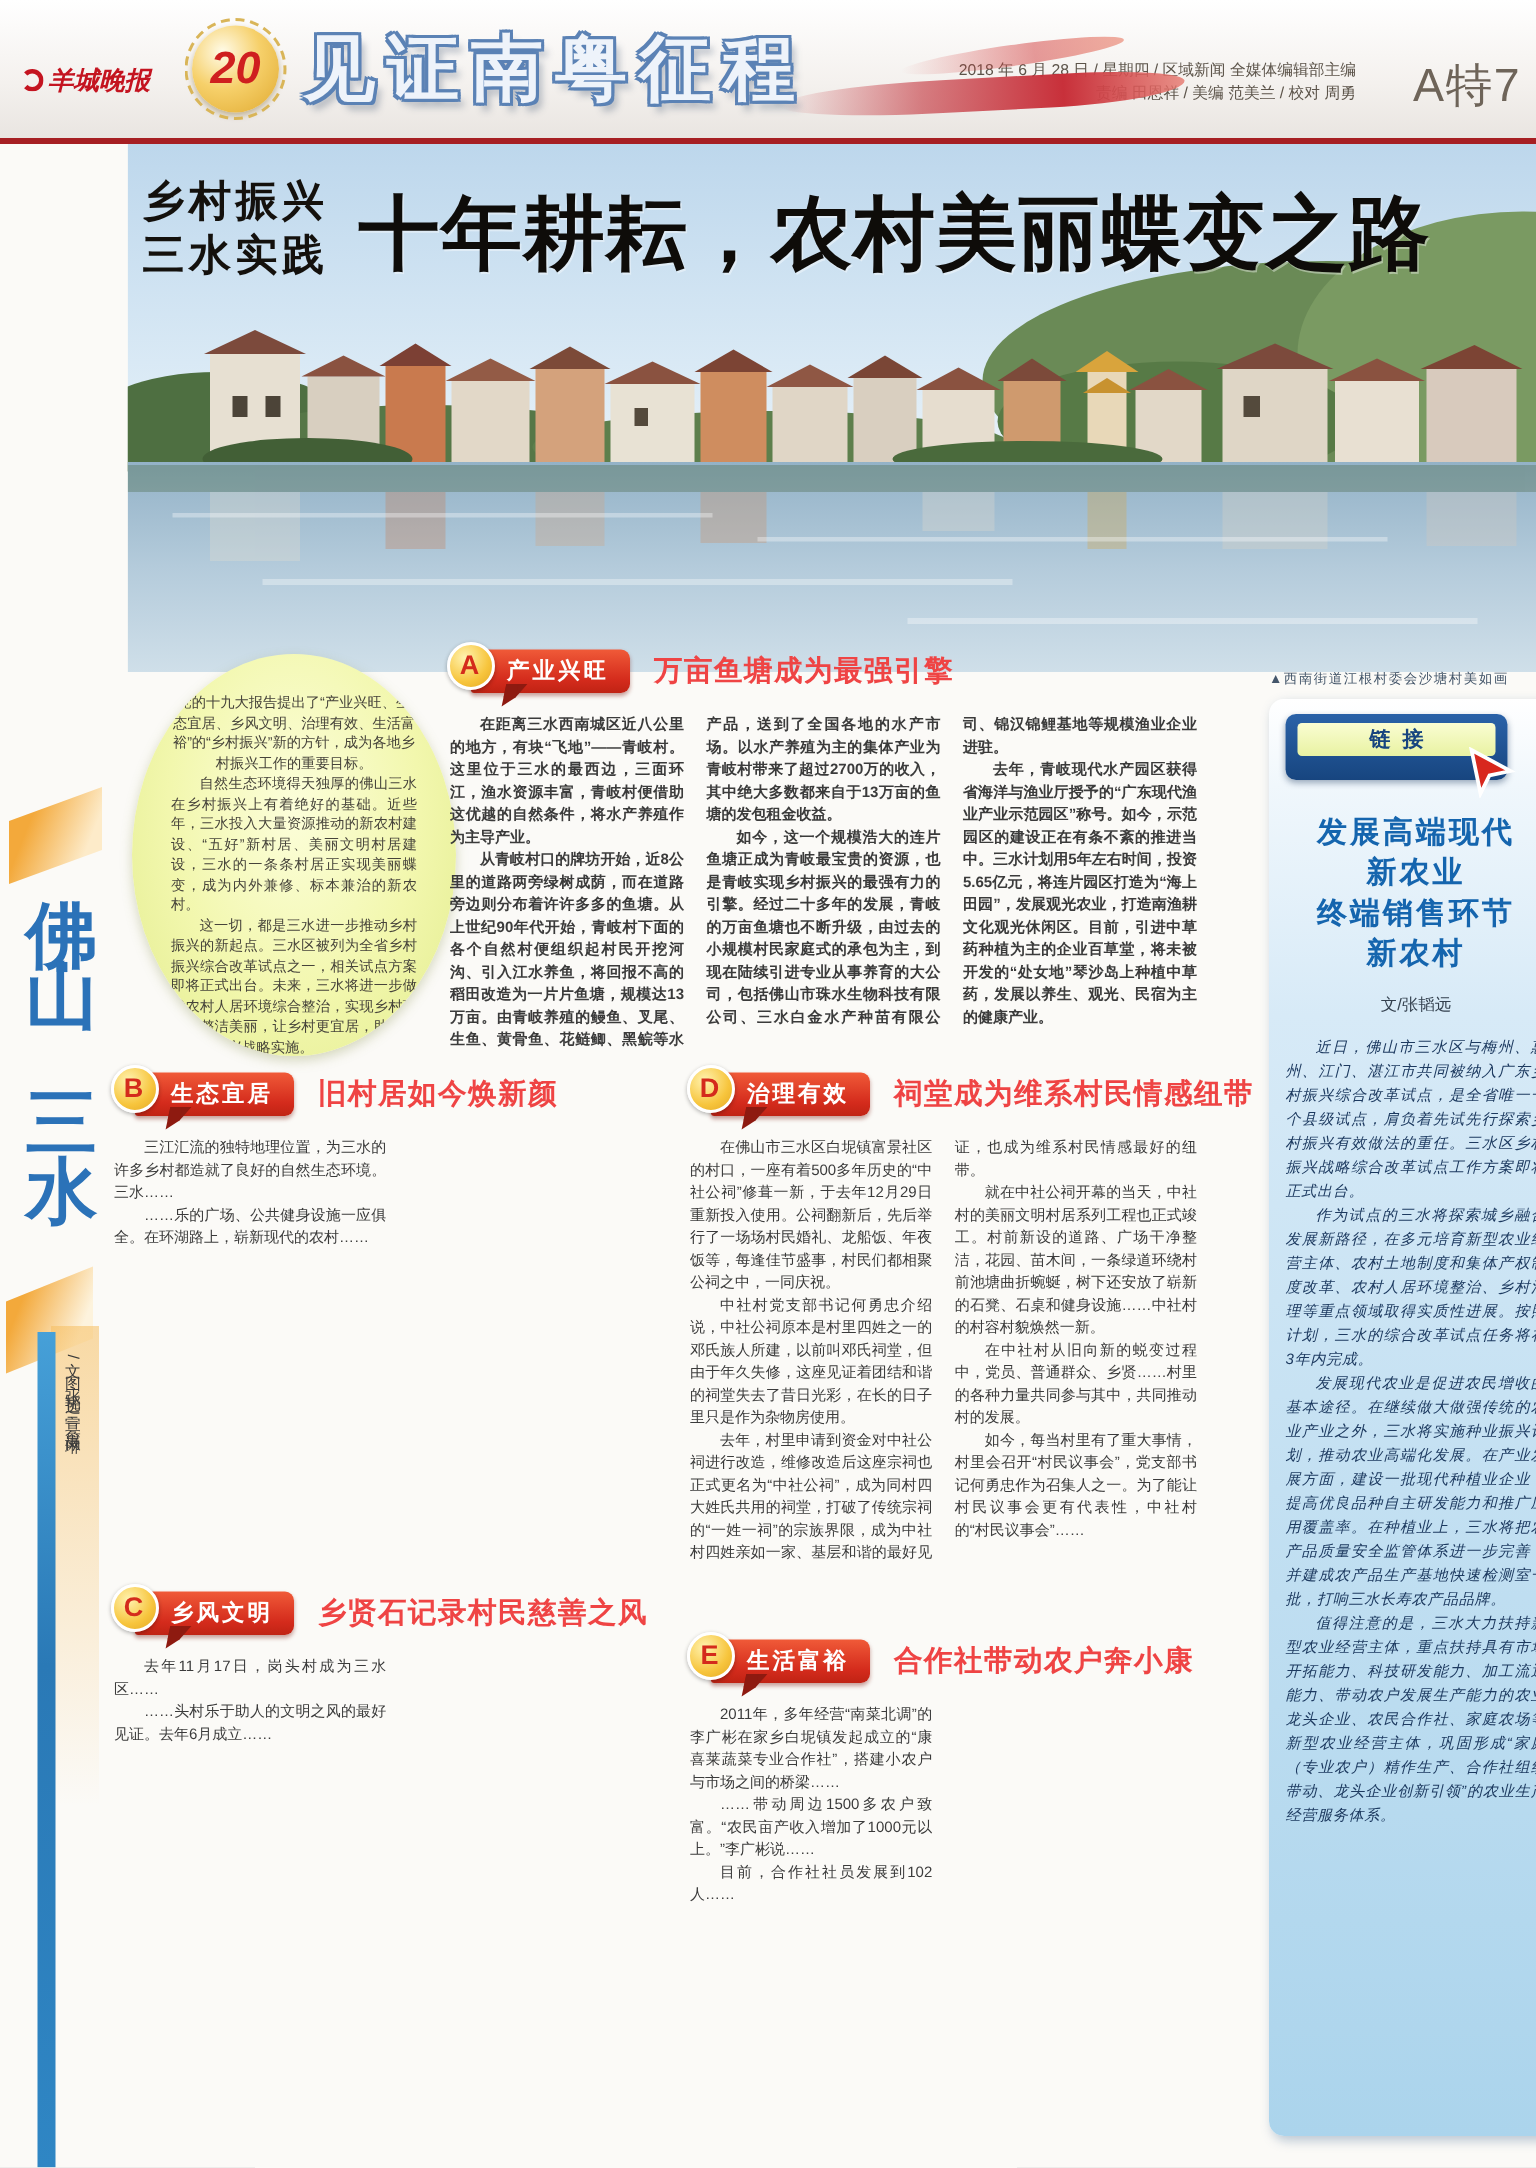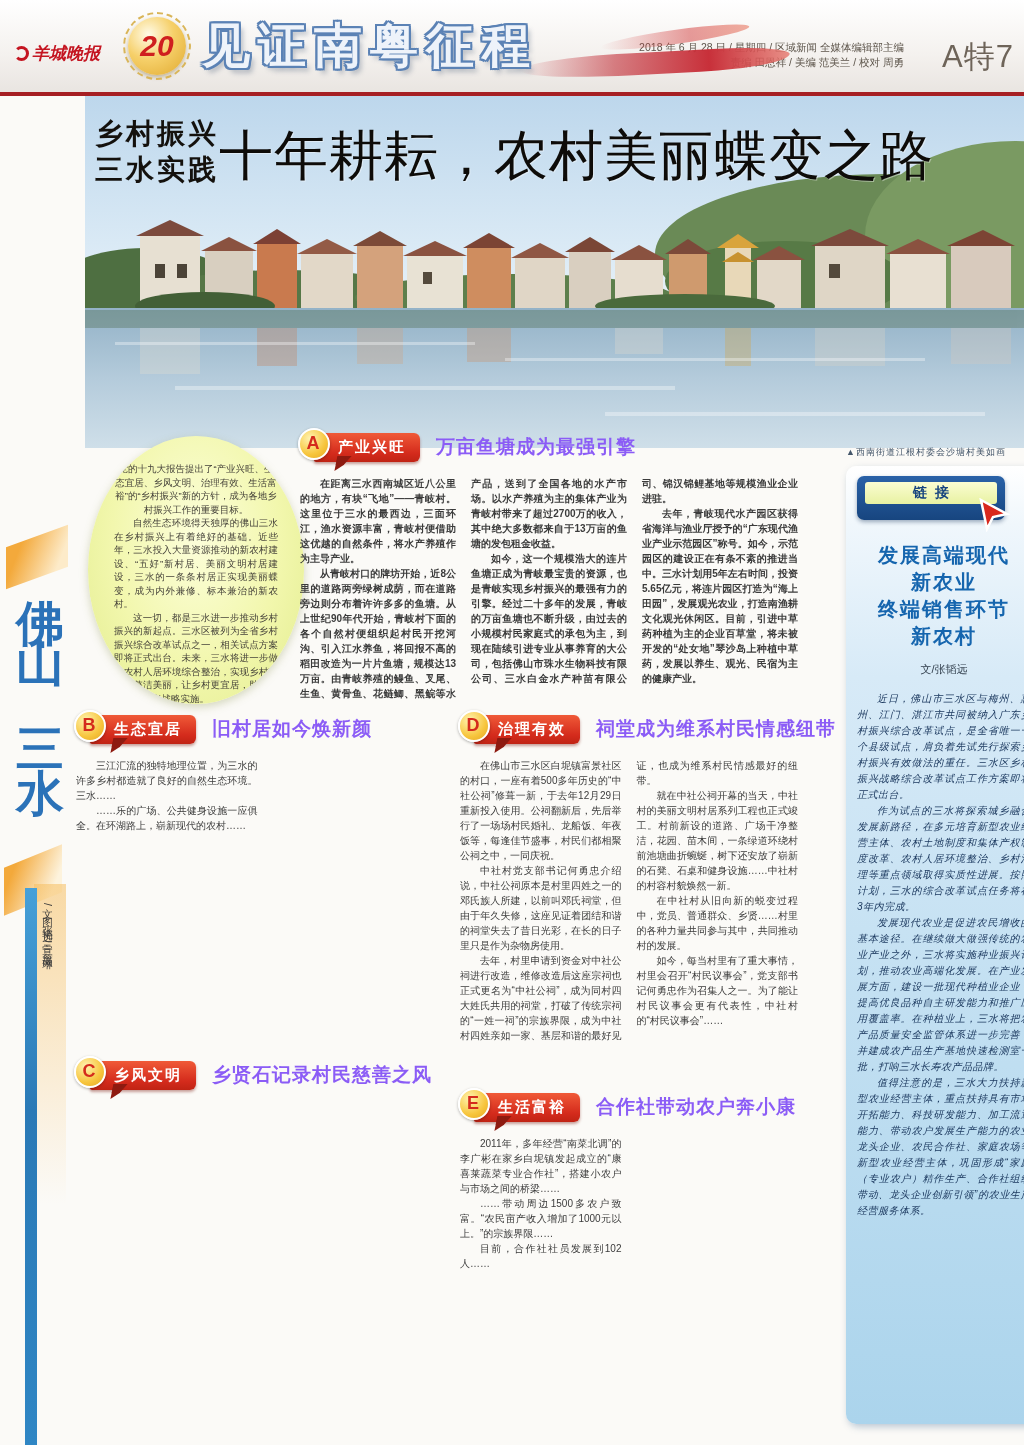--- a/index.html
+++ b/index.html
@@ -36,21 +36,21 @@
   .page-number { position:absolute; right:10px; top:36px; font-size:31px; color:#6e6459; letter-spacing:1px; }
   .red-rule { position:absolute; top:92px; left:0; right:0; height:4px; background:#a61f23; z-index:11; }
 
   
   .photo { position:absolute; left:85px; top:96px; width:939px; height:352px; overflow:hidden; }
   .photo svg { width:100%; height:100%; display:block; }
 
   
   .headline { position:absolute; left:95px; top:116px; z-index:6; display:flex; align-items:flex-start; }
   .kicker { font-size:28px; font-weight:900; color:#14110d; line-height:36px; letter-spacing:3px; }
-  .main-title { margin-top:4px; font-size:54px; font-weight:400; color:#0e0c09;
+  .main-title { margin-left:20px; margin-top:4px; font-size:54px; font-weight:700; color:#0e0c09;
     letter-spacing:1px; font-family:"Liberation Serif", serif; white-space:nowrap;
     text-shadow:1px 1px 0 rgba(255,255,255,.4); }
 
   
   .left-rail { position:absolute; left:0; top:540px; width:82px; height:905px; }
   .wedge1 { position:absolute; top:-4px; left:6px; width:62px; height:42px;
     background:linear-gradient(115deg,#f3a93b 20%,#fdebc9 85%); transform:skewY(-20deg); }
   .region-title { position:absolute; top:22px; left:8px; writing-mode:vertical-rl;
     font-size:48px; font-weight:900; color:#2b72b8; letter-spacing:38px; height:500px; }
   .wedge2 { position:absolute; top:316px; left:4px; width:58px; height:48px;
@@ -78,21 +78,21 @@
     color:#fff; font-weight:bold; font-size:15px; letter-spacing:2px;
     padding:5px 14px 5px 24px; border-radius:2px 6px 6px 2px;
     box-shadow:0 2px 3px rgba(120,20,10,.4); white-space:nowrap; }
   .ribbon::after { content:""; position:absolute; left:22px; bottom:-9px;
     border:6px solid transparent; border-top:9px solid #8e1a10; border-left:8px solid #8e1a10;
     transform:skewX(-12deg); }
   .badge-circle { position:absolute; left:-16px; top:-5px; width:32px; height:32px; border-radius:50%;
     background:radial-gradient(circle at 35% 30%, #fff3b0, #f7c53d 60%, #e3a622);
     border:2px solid #ffffff; color:#d42b1c; font-weight:900; font-size:18px;
     display:flex; align-items:center; justify-content:center; box-shadow:0 1px 3px rgba(0,0,0,.3); }
-  .sec-title { font-size:19px; font-weight:900; color:#8b5cf6; letter-spacing:1px; white-space:nowrap; }
+  .sec-title { font-size:19px; font-weight:900; color:#ef4444; letter-spacing:1px; white-space:nowrap; }
   .sec-body { margin-top:10px; font-size:10px; line-height:15px; color:#3b3b3b;
     text-align:justify; overflow:hidden; column-gap:15px; column-fill:auto; }
   .sec-body p { text-indent:2em; margin:0; }
   .cols3 { column-count:3; }
   .cols2 { column-count:2; }
 
   .section-a { left:300px; top:428px; width:498px; }
   .section-a .sec-body { height:234px;font-weight:bold; }
   .section-b { left:76px;  top:710px; width:378px; }
   .section-b .sec-body { height:286px; }
@@ -302,33 +302,37 @@
   </div>
 
   <div class="section section-c">
     <div class="sec-head">
       <div class="ribbon">
         <span class="badge-circle">C</span>
         <span>乡风文明</span>
       </div>
       <div class="sec-title">乡贤石记录村民慈善之风</div>
     </div>
+    <div class="sec-body cols2">
+        <p>去年11月17日，岗头村成为三水区……</p>
+        <p>……头村乐于助人的文明之风的最好见证。去年6月成立……</p>
+      </div>
   </div>
 
   <div class="section section-e">
     <div class="sec-head">
       <div class="ribbon">
         <span class="badge-circle">E</span>
         <span>生活富裕</span>
       </div>
       <div class="sec-title">合作社带动农户奔小康</div>
     </div>
     <div class="sec-body cols2">
         <p>2011年，多年经营“南菜北调”的李广彬在家乡白坭镇发起成立的“康喜莱蔬菜专业合作社”，搭建小农户与市场之间的桥梁……</p>
-        <p>……带动周边1500多农户致富。“农民亩产收入增加了1000元以上。”的宗族界限……</p>
+        <p>……带动周边1500多农户致富。“农民亩产收入增加了1000元以上。”李广彬说……</p>
         <p>目前，合作社社员发展到102人……</p>
       </div>
   </div>
 
   <div class="sidebar">
     <div class="photo-caption">▲西南街道江根村委会沙塘村美如画</div>
     <div class="sidebar-panel">
       <div class="link-box">
         <div class="link-inner">链接</div>
         <svg class="cursor-arrow" viewBox="0 0 34 34">

